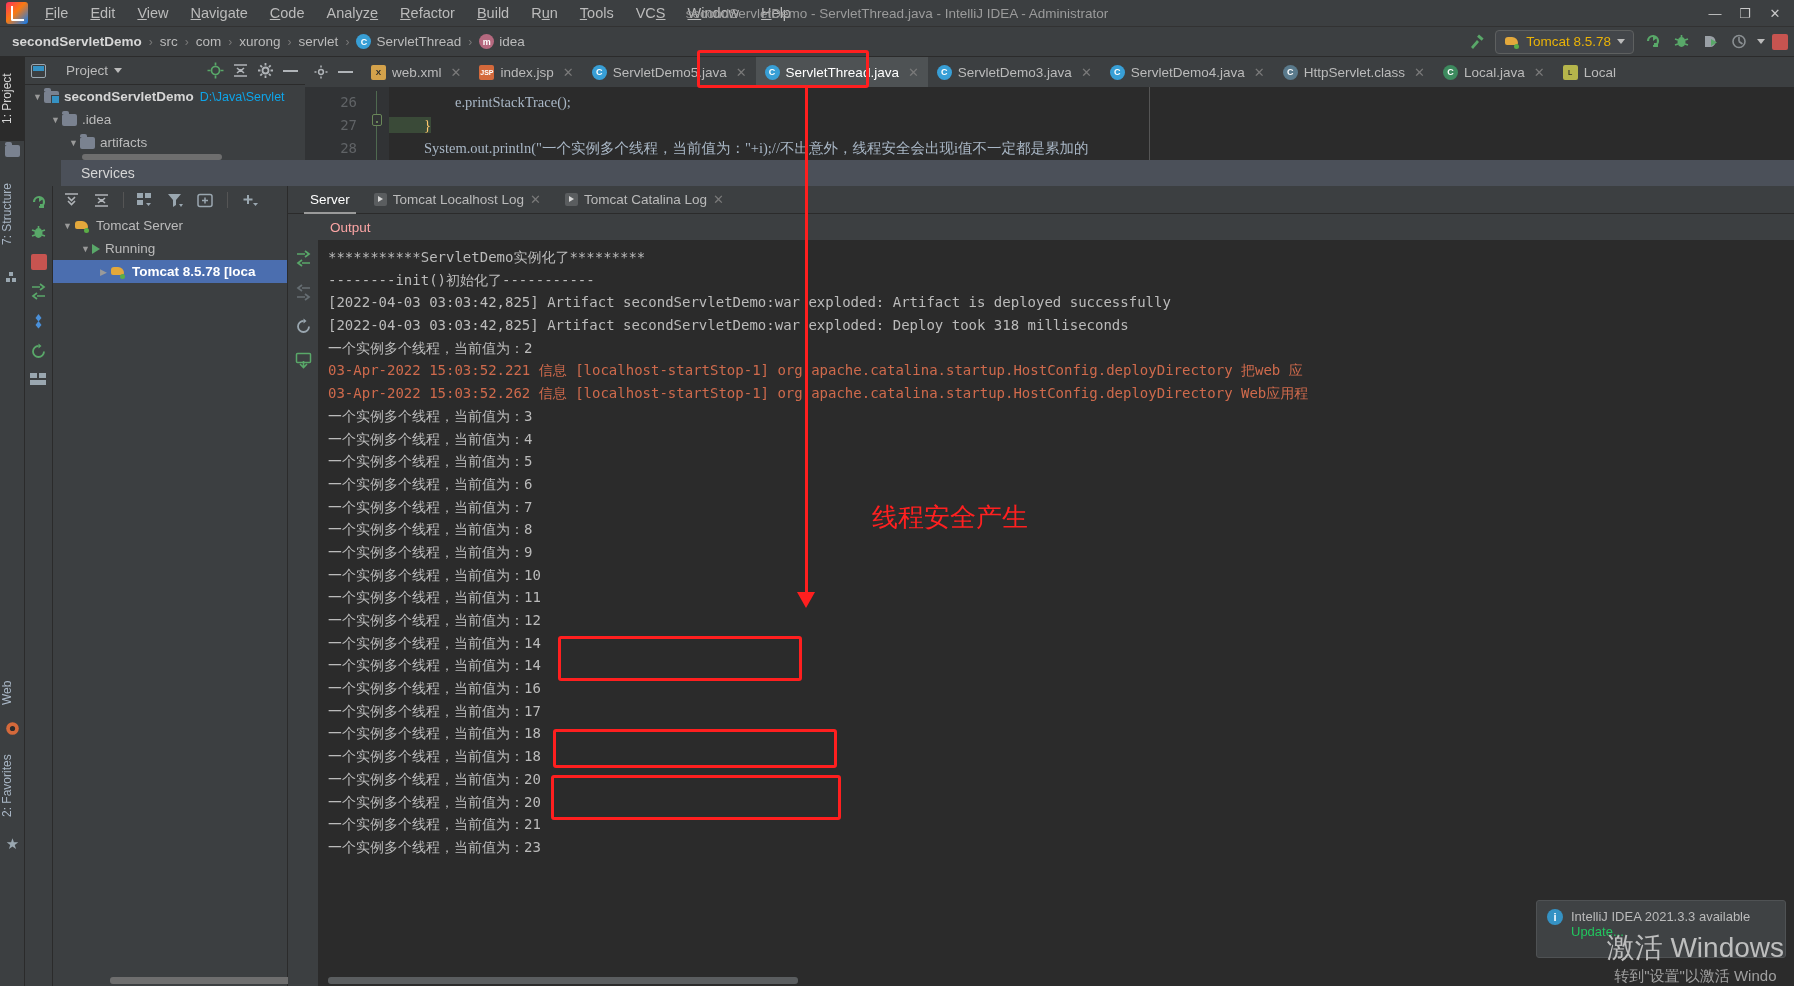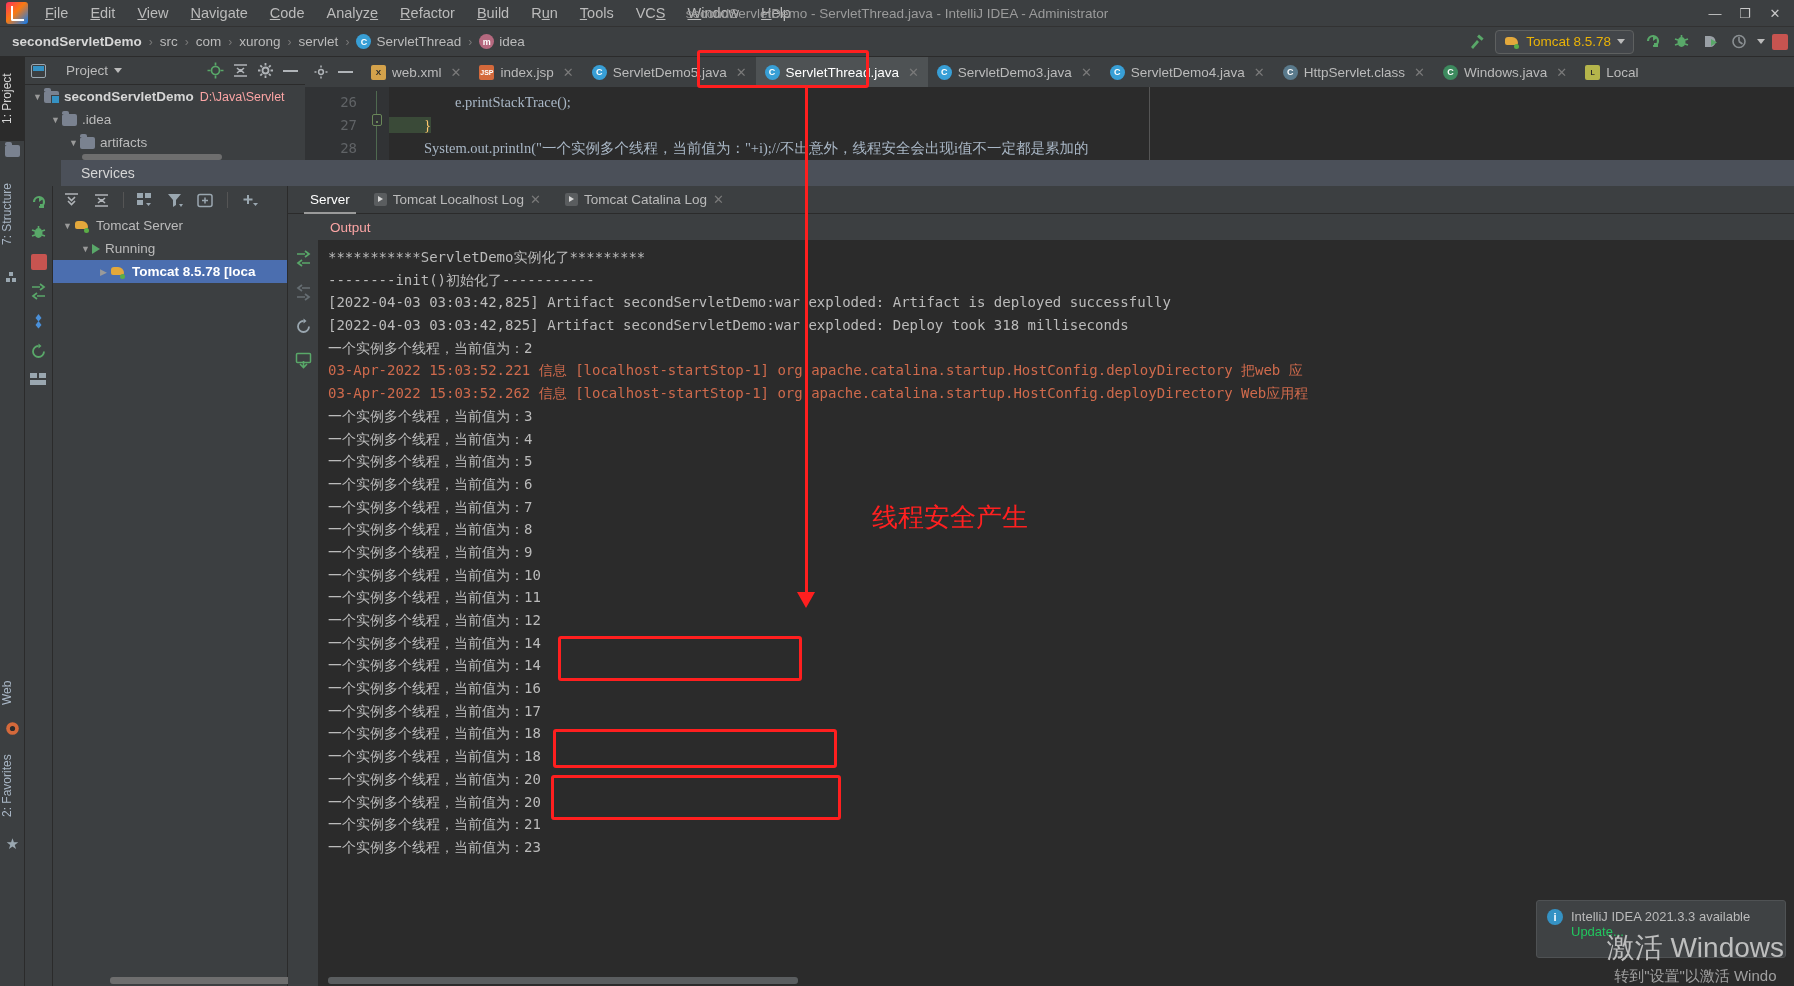--- a/index.html
+++ b/index.html
@@ -104,21 +104,21 @@
     color:#9a9a9a; font-size:9px;
   }
   .folder-ic {
     width:15px; height:12px; background:#7a8290; border-radius:2px; margin-right:5px;
     position:relative; flex:0 0 auto;
   }
   .folder-ic::before{ content:""; position:absolute; left:0;top:-3px;width:7px;height:3px;
     background:#7a8290; border-radius:2px 2px 0 0; }
   .folder-ic.mod::after{ content:""; position:absolute; right:-1px; bottom:-1px;
     width:7px;height:7px;background:#3592c4;border:1px solid #3c3f41; }
-  .path-gray { color:#fca5a5; font-size:12.5px; margin-left:6px; }
+  .path-gray { color:#0ea5e9; font-size:12.5px; margin-left:6px; }
   .hscroll {
     position:absolute; left:57px; bottom:0px; width:140px; height:6px;
     background:#6e6e6e; border-radius:3px;
   }
 
   
   .editor-wrap { position:absolute; left:305px; top:57px; right:0; height:103px; background:#2b2b2b; }
   .tabbar { height:30px; background:#3c3f41; display:flex; align-items:stretch; overflow:hidden; }
   .etab {
     display:flex; align-items:center; gap:6px; padding:0 9px; font-size:13.5px;
@@ -466,21 +466,21 @@
         <span>ServletDemo4.java</span>
         <span class="x">✕</span>
       </div>
       <div class="etab">
         <span class="ficon clsfile">C</span>
         <span>HttpServlet.class</span>
         <span class="x">✕</span>
       </div>
       <div class="etab">
         <span class="ficon strjava">C</span>
-        <span>Windows.java</span>
+        <span>Local.java</span>
         <span class="x">✕</span>
       </div>
       <div class="etab">
         <span class="ficon local">L</span>
         <span>Local</span>
       </div>
     </div>
 
     <div class="code-area">
       <div class="gutter">

